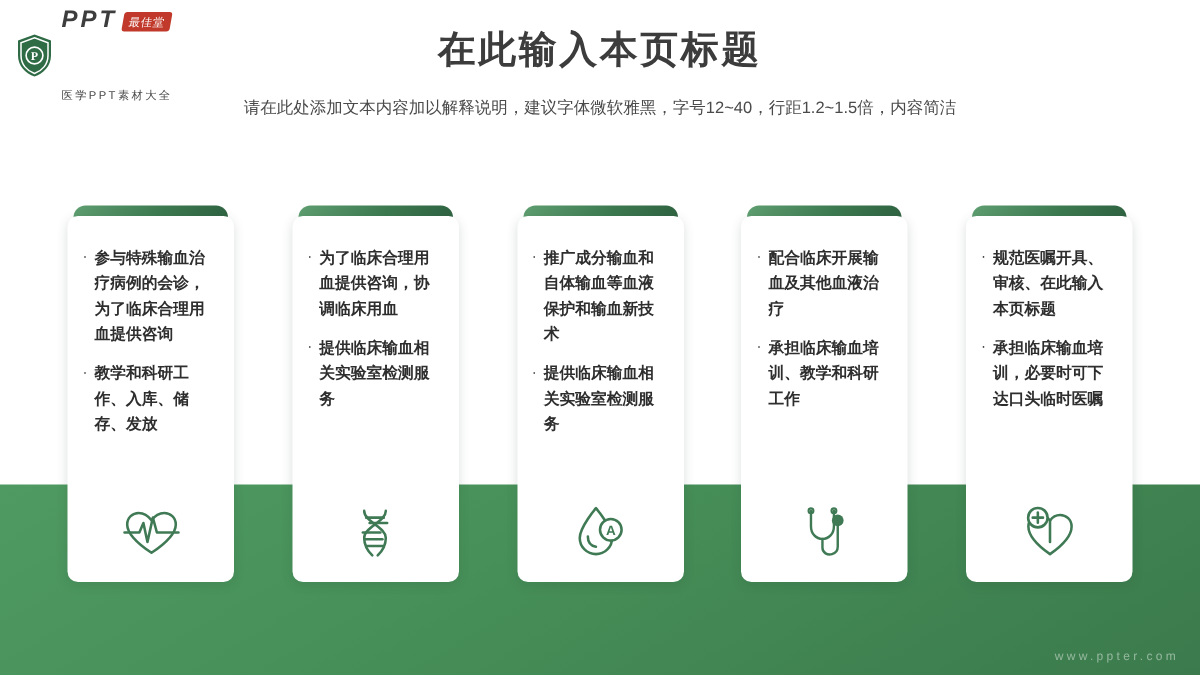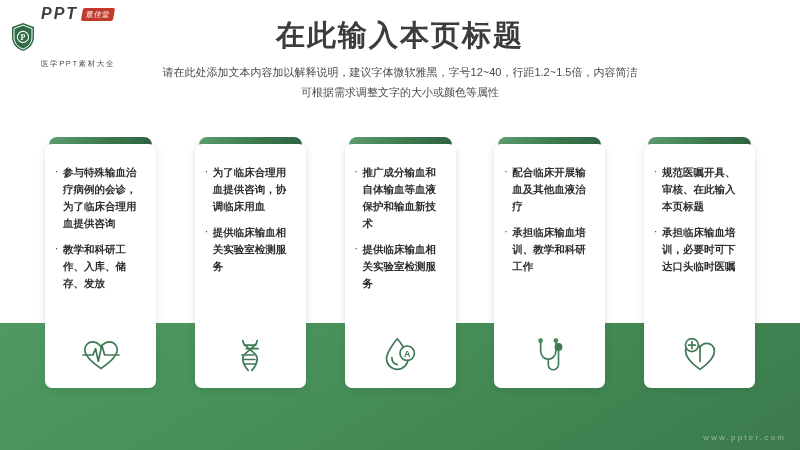--- a/index.html
+++ b/index.html
@@ -48,21 +48,21 @@
   }
   .logo-sub {
     font-size:7.5px; color:#4a4a4a;
     letter-spacing:1.6px; line-height:1;margin-top:37px;
   }
 
   
   .page-title {
     position:absolute; top:16px; left:0; right:0;
     text-align:center;
-    font-size:29px; font-weight:bold;
+    font-size:25px; font-weight:bold;
     color:#3c3c3c;
     letter-spacing:2px;
   }
   .subtitle {
     position:absolute; top:62px; left:0; right:0;
     text-align:center;
     font-size:11px;
     color:#4a4a4a;
     line-height:1.85;
   }
@@ -144,21 +144,20 @@
       <span class="logo-ppt">PPT</span>
       <span class="logo-badge">最佳堂</span>
     </span>
     <span class="logo-sub">医学PPT素材大全</span>
   </span>
 </div>
 
 <div class="page-title">在此输入本页标题</div>
 <div class="subtitle">
   <div>请在此处添加文本内容加以解释说明，建议字体微软雅黑，字号12~40，行距1.2~1.5倍，内容简洁</div>
-  <div>可根据需求调整文字的大小或颜色等属性</div>
 </div>
 
 <div class="cards">
 
   <div class="card-wrap">
     <div class="card-tab"></div>
     <div class="card">
       <div class="bullets">
         <div class="bullet">
           <span class="bullet-dot">·</span>

